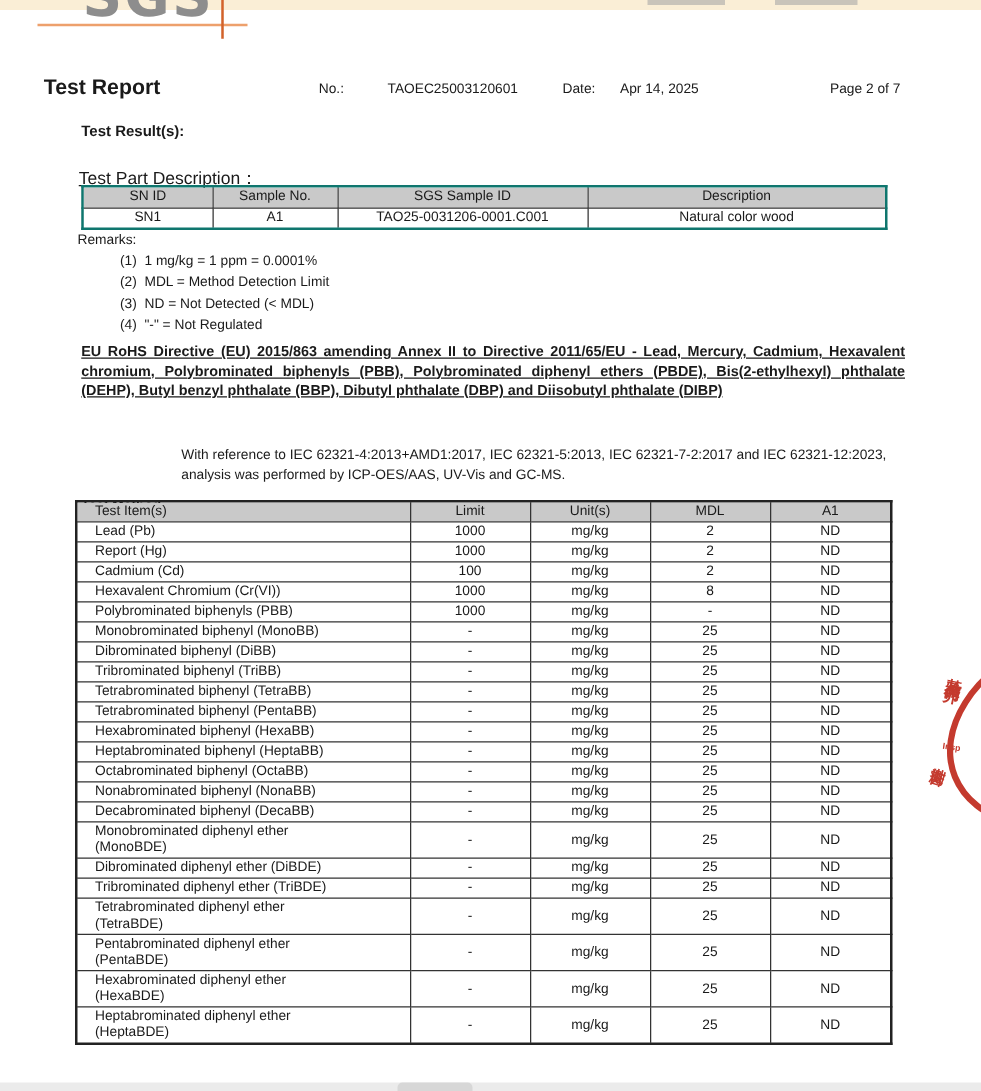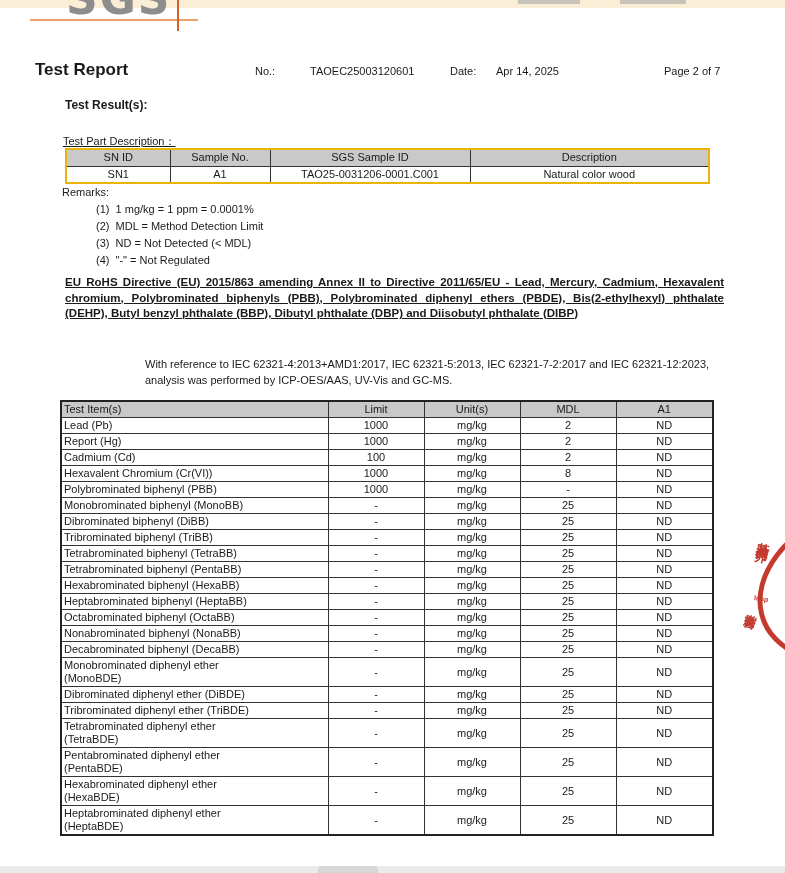--- a/index.html
+++ b/index.html
@@ -24,48 +24,48 @@
 
   
   .report-title { position:absolute; left:35px; top:60px; font-size:17px; font-weight:bold; }
   .hdr-lbl { position:absolute; top:65px; font-size:11px; font-weight:normal; }
   .hdr-val { position:absolute; top:65px; font-size:11px; }
   .no-lbl { left:255px; } .no-val { left:310px; }
   .date-lbl { left:450px; } .date-val { left:496px; }
   .page-num { position:absolute; left:653px; top:65px; font-size:11px;margin-left:11px; }
 
   .h-results { position:absolute; left:65px; top:98px; font-size:12px; font-weight:bold; }
-  .h-partdesc { position:absolute; left:63px; top:134px; font-size:11px; text-decoration:underline; }
+  .h-partdesc { position:absolute; left:63px; top:134px; font-size:14px; text-decoration:underline; }
 
   table { border-collapse:collapse; table-layout:fixed; font-size:11px; }
   td,th { border:1px solid #333; font-weight:normal; text-align:center;
           vertical-align:middle; padding:1px 4px; line-height:13px; overflow:hidden; }
   th { background:#c9c9c9; }
 
-  .part-table { position:absolute; left:65px; top:148px; width:643px; border:2px solid #eab308; }
+  .part-table { position:absolute; left:65px; top:148px; width:643px; border:2px solid #0f766e; }
   .part-table tr { height:17px; }
   .part-table col:nth-child(1){width:104px;} .part-table col:nth-child(2){width:100px;}
   .part-table col:nth-child(3){width:200px;} .part-table col:nth-child(4){width:239px;}
 
   .h-remarks { position:absolute; left:62px; top:186px; font-size:11px; }
   .remarks-list { position:absolute; left:96px; top:201px; font-size:11px; line-height:17px; white-space:pre; }
 
   .rohs { position:absolute; left:65px; top:275px; width:659px; font-size:11.5px; font-weight:bold;
           line-height:15.5px; text-align:justify; text-decoration:underline; }
 
   .tm-lbl { position:absolute; left:65px; top:356px; font-size:11px; font-weight:bold;margin-top:43px; }
   .tm-txt { position:absolute; left:145px; top:356px; width:580px; font-size:11px; line-height:16px; }
 
   .results-table { position:absolute; left:60px; top:400px; width:652px; border:2px solid #222; }
   .results-table tr { height:16px; }
   .results-table col:nth-child(1){width:267px;} .results-table col:nth-child(2){width:96px;}
   .results-table col:nth-child(3){width:96px;} .results-table col:nth-child(4){width:96px;}
   .results-table col:nth-child(5){width:97px;}
   .results-table td:first-child, .results-table th:first-child
-    { text-align:left; padding-left:2px; white-space:pre-line; }
+    { text-align:left; padding-left:14px; white-space:pre-line; }
 
   
   .stamp { position:absolute; left:742px; top:505px; width:43px; height:165px; color:#c43a2e; }
   .stamp-ellipse { position:absolute; left:12px; top:2px; width:210px; height:152px;
                    border:5px solid #c43a2e; border-radius:50%; transform:rotate(-22deg); }
   .stamp-run1 { position:absolute; left:14px; top:28px; writing-mode:vertical-rl;
                 font-size:13px; font-weight:bold; transform:rotate(12deg); letter-spacing:2px; }
   .stamp-latin { position:absolute; left:12px; top:90px; font-size:7px; font-weight:bold; transform:rotate(8deg); }
   .stamp-run2 { position:absolute; left:4px; top:100px; writing-mode:vertical-rl;
                 font-size:12px; font-weight:bold; transform:rotate(18deg); letter-spacing:1px; }
@@ -174,21 +174,21 @@
           <td>ND</td>
         </tr>
         <tr>
           <td>Hexavalent Chromium (Cr(VI))</td>
           <td>1000</td>
           <td>mg/kg</td>
           <td>8</td>
           <td>ND</td>
         </tr>
         <tr>
-          <td>Polybrominated biphenyl (PBB)</td>
+          <td>Polybrominated biphenyls (PBB)</td>
           <td>1000</td>
           <td>mg/kg</td>
           <td>-</td>
           <td>ND</td>
         </tr>
         <tr>
           <td>Monobrominated biphenyl (MonoBB)</td>
           <td>-</td>
           <td>mg/kg</td>
           <td>25</td>

